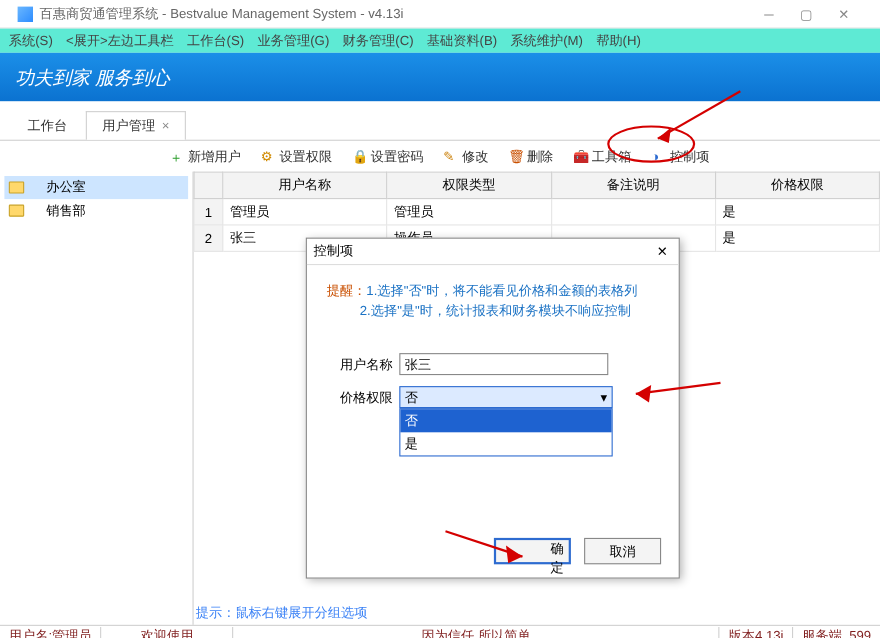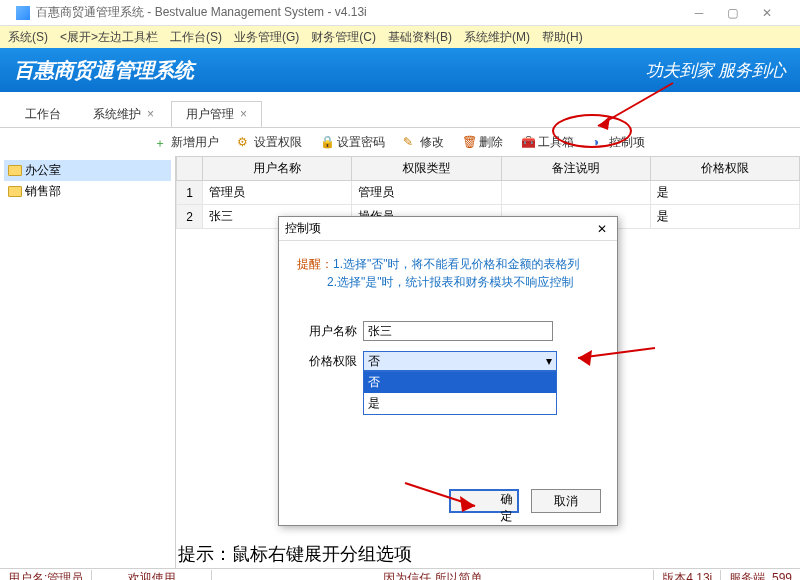--- a/index.html
+++ b/index.html
@@ -2,43 +2,43 @@
 <html><head>
 <meta charset="utf-8">
 <style>
 * { margin: 0; padding: 0; box-sizing: border-box; font-family: "Microsoft YaHei", SimSun, sans-serif; font-size: 12px; }
 body { background: #fff; width: 800px; height: 580px; overflow: hidden; position: relative; }
 .titlebar { height: 26px; background: #fff; border-bottom: 1px solid #e0e0e0; display: flex; align-items: center; padding: 0 16px; color: #666; }
 .titlebar .appicon { width: 14px; height: 14px; background: linear-gradient(135deg,#6ab7ff,#2d8cff); margin-right: 6px; }
 .titlebar .title { flex: 1; }
 .winbtns { display: flex; gap: 0; }
 .winbtn { width: 34px; height: 22px; display: flex; align-items: center; justify-content: center; color: #888; cursor: pointer; }
-.menubar { height: 22px; background: #fef9c3; display: flex; align-items: center; padding: 0 4px; color: #444; gap: 4px; }
+.menubar { height: 22px; background: #5eead4; display: flex; align-items: center; padding: 0 4px; color: #444; gap: 4px; }
 .menubar span { padding: 0 4px; cursor: pointer; }
 .banner { height: 44px; background: linear-gradient(#1b8fe8,#0b72d0); color: #fff; display: flex; align-items: center; padding: 0 14px; justify-content: space-between; }
 .banner .brand { font-size: 20px; font-weight: bold; font-style: italic; }
 .banner .slogan { font-size: 17px; font-style: italic; font-family: KaiTi, serif; }
 .tabs { height: 36px; display: flex; align-items: flex-end; border-bottom: 1px solid #d0d0d0; padding: 0 10px; gap: 2px; }
 .tab { padding: 4px 14px; border: 1px solid transparent; border-bottom: none; color: #333; cursor: pointer; position: relative; }
 .tab.active { border-color: #d0d0d0; background: #fff; }
 .tab .x { margin-left: 6px; color: #888; }
 .toolbar { height: 28px; display: flex; align-items: center; padding: 0 10px 0 150px; gap: 10px; color: #333; }
 .tbtn { display: flex; align-items: center; gap: 3px; cursor: pointer; padding: 2px 4px; }
 .tbtn .ic { width: 14px; height: 14px; display: inline-block; }
 .main { display: flex; height: 412px; }
 .sidebar { width: 176px; border-right: 1px solid #d0d0d0; padding: 4px; }
-.tree-item { display: flex; align-items: center; gap: 3px; padding: 2px 4px; cursor: pointer; }
+.tree-item { display: flex; align-items: center; gap: 20px; padding: 2px 4px; cursor: pointer; }
 .tree-item.sel { background: #cde5ff; }
 .folder { width: 14px; height: 11px; background: #ffd86b; border: 1px solid #c9a227; border-radius: 1px; }
 .content { flex: 1; position: relative; }
 .grid { width: 100%; border-collapse: collapse; }
 .grid th { background: #f3f3f3; border: 1px solid #d0d0d0; padding: 3px 6px; font-weight: normal; text-align: center; }
 .grid td { border: 1px solid #e5e5e5; padding: 3px 6px; }
 .grid td.rownum { background: #f3f3f3; text-align: center; width: 26px; }
-.hint { position: absolute; left: 2px; bottom: 2px; color: #000000; font-size: 18px; }
+.hint { position: absolute; left: 2px; bottom: 2px; color: #3b82f6; font-size: 12px; }
 .statusbar { height: 20px; border-top: 1px solid #d0d0d0; display: flex; align-items: center; font-size: 12px; color: #7f1d1d; }
 .statusbar > div { padding: 0 8px; border-right: 1px solid #d0d0d0; }
 .statusbar .fill { flex: 1; text-align: center; border-right: 1px solid #d0d0d0; }
 .dialog { position: absolute; left: 278px; top: 216px; width: 340px; height: 310px; background: #fff; border: 1px solid #888; box-shadow: 2px 2px 8px rgba(0,0,0,.3); }
 .dlg-title { height: 24px; display: flex; align-items: center; justify-content: space-between; padding: 0 6px; border-bottom: 1px solid #ddd; }
 .dlg-close { width: 18px; height: 18px; display: flex; align-items: center; justify-content: center; cursor: pointer; }
 .dlg-body { padding: 14px 18px; }
 .tip { color: #1b72c4; line-height: 18px; margin-bottom: 30px; }
 .tiplabel { color: #c94f00; }
 .row { display: flex; align-items: center; margin-bottom: 10px; }
@@ -76,27 +76,25 @@
   <span>&lt;展开&gt;左边工具栏</span>
   <span>工作台(S)</span>
   <span>业务管理(G)</span>
   <span>财务管理(C)</span>
   <span>基础资料(B)</span>
   <span>系统维护(M)</span>
   <span>帮助(H)</span>
 </div>
 
 <div class="banner">
-  <div class="brand">百惠商贸通管理系统</div>
   <div class="slogan">功夫到家 服务到心</div>
 </div>
 
 <div class="tabs">
   <div class="tab"><span>工作台</span></div>
-  <div class="tab"><span>系统维护</span><span class="x">×</span></div>
   <div class="tab active"><span>用户管理</span><span class="x">×</span></div>
 </div>
 
 <div class="toolbar">
   <div class="tbtn">
       <span class="ic" style="color:#2a9d2a">＋</span>
       <span>新增用户</span>
     </div>
   <div class="tbtn">
       <span class="ic" style="color:#d08a00">⚙</span>

